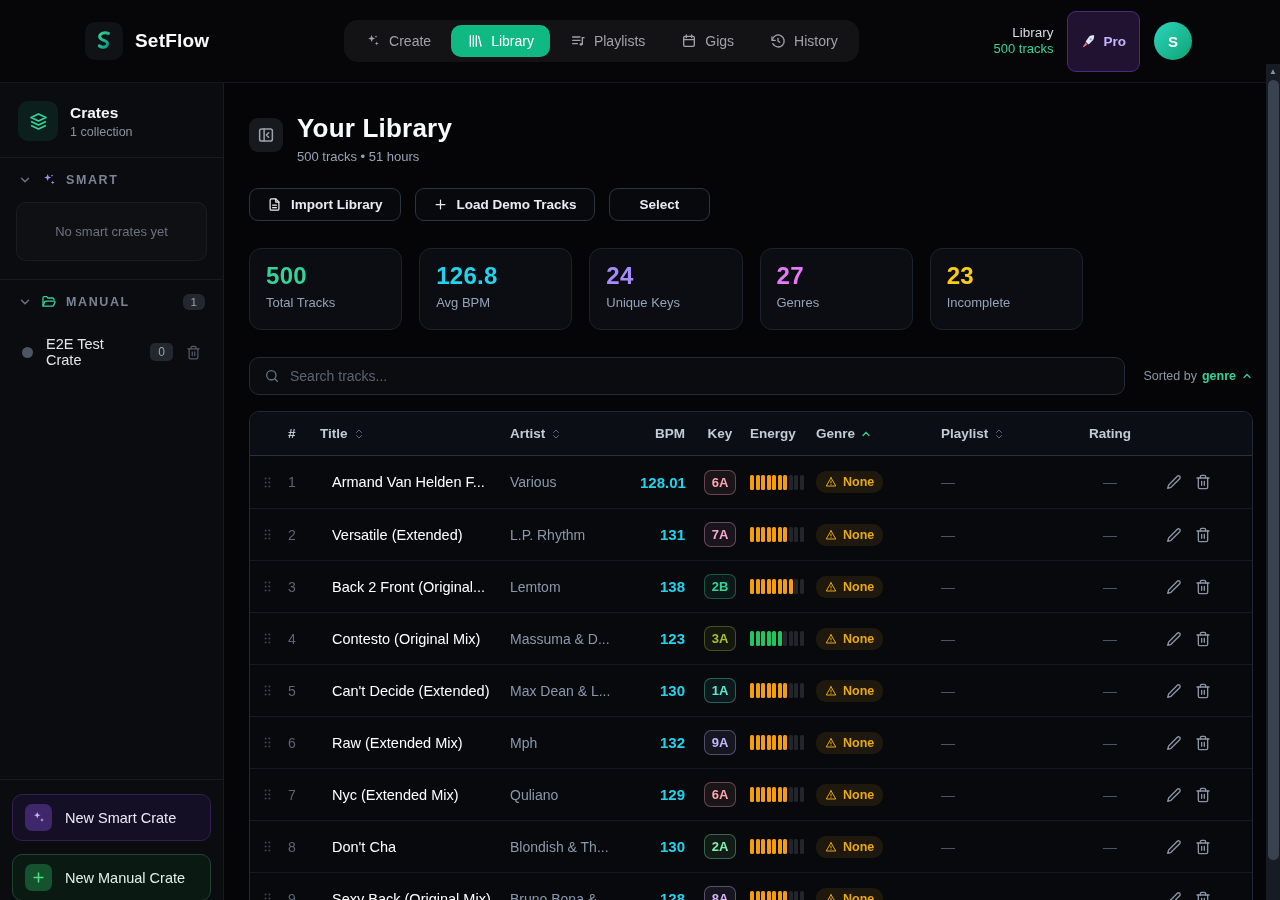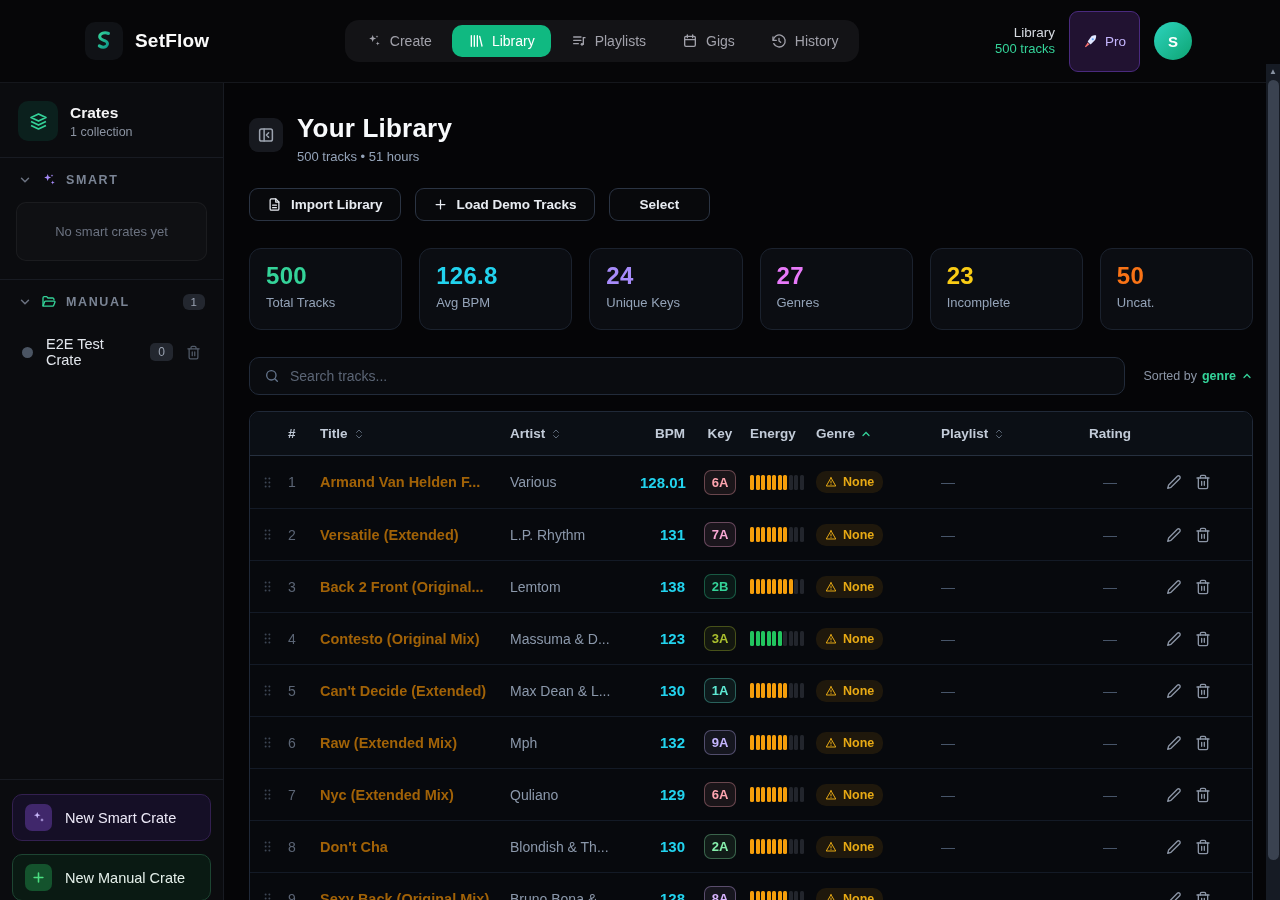--- a/index.html
+++ b/index.html
@@ -16,21 +16,21 @@
   .brand-name { font-size:19px; font-weight:700; color:#fafafa; letter-spacing:.2px; }
   .nav { margin:0 auto; background:#131316; border-radius:14px; padding:5px; display:flex; gap:4px; }
   .nav-item { display:flex; align-items:center; gap:8px; padding:8px 16px; border-radius:10px;
     color:#a1a1aa; font-size:14px; font-weight:500; cursor:pointer; white-space:nowrap; }
   .nav-item.active { background:#10b981; color:#ffffff; }
   .top-right { display:flex; align-items:center; gap:14px; }
   .context { text-align:right; line-height:1.3; }
   .context .t1 { font-size:13.5px; color:#d6dae1; }
   .context .t2 { font-size:13px; color:#34d399; }
   .pro-badge { display:flex; align-items:center; gap:7px; padding:22px 13px; border-radius:9px;
-    background:#211231; border:1px solid #4a2a7e; color:#c4b5fd; font-size:13.5px; font-weight:400; cursor:pointer; }
+    background:#211231; border:1px solid #4a2a7e; color:#c4b5fd; font-size:13.5px; font-weight:700; cursor:pointer; }
   .avatar { width:38px; height:38px; border-radius:50%; background:linear-gradient(135deg,#2dd4bf,#0ea472);
     display:flex; align-items:center; justify-content:center; color:#fff; font-size:15px; font-weight:700; cursor:pointer; }
 
   
   .shell { display:flex; height:836px; }
 
   
   .sidebar { width:224px; background:#0b0c0f; border-right:1px solid #181b22;
     display:flex; flex-direction:column; padding-top:14px; }
   .crates-head { padding:4px 18px 16px; display:flex; align-items:center; gap:12px; }
@@ -94,21 +94,21 @@
   .thead { height:44px; background:#0b0f15; border-bottom:1px solid #26303f; color:#c2cbd8;
     font-size:13.5px; font-weight:600; }
   .th { display:flex; align-items:center; gap:5px; cursor:pointer; }
   .th .sortg { color:#5c6878; }
   .th.right { justify-content:flex-end; padding-right:5px; }
   .th.center { justify-content:center; }
   .trow { height:52px; border-top:1px solid #131a26; background:#07090d; }
   .trow:first-child { border-top:none; }
   .grip { color:#3d4654; cursor:grab; justify-self:start; }
   .cell-num { color:#5b6575; font-size:14px; }
-  .cell-title { color:#a16207; font-size:14.5px; font-weight:700; white-space:nowrap; overflow:hidden; }
+  .cell-title { color:#ffffff; font-size:14.5px; font-weight:400; white-space:nowrap; overflow:hidden;margin-left:12px; }
   .cell-artist { color:#8b98ab; font-size:14px; white-space:nowrap; overflow:hidden; }
   .cell-bpm { color:#22d3ee; font-size:15px; font-weight:600; text-align:right; padding-right:5px; }
   .key-badge { justify-self:center; min-width:32px; text-align:center; padding:4px 7px; border-radius:7px;
     border:1px solid #555; font-size:13px; font-weight:700; background:rgba(255,255,255,.04); }
   .energy { display:flex; gap:1.5px; align-items:center; }
   .energy i { width:4px; height:15px; border-radius:1.5px; background:#22252c; display:block; }
   .genre-badge { justify-self:start; margin-left:6px; display:flex; align-items:center; gap:6px;
     padding:4px 9px; border-radius:10px; background:rgba(245,158,11,.1); color:#e7a914;
     font-size:12.5px; font-weight:600; }
   .cell-dash { color:#475569; font-size:14px; padding-left:6px; }
@@ -324,24 +324,20 @@
         <div class="stat-value" style="color: rgb(167, 139, 250);">24</div>
         <div class="stat-label">Unique Keys</div>
       </div>
       <div class="stat-card">
         <div class="stat-value" style="color: rgb(232, 121, 249);">27</div>
         <div class="stat-label">Genres</div>
       </div>
       <div class="stat-card">
         <div class="stat-value" style="color: rgb(250, 204, 21);">23</div>
         <div class="stat-label">Incomplete</div>
-      </div>
-      <div class="stat-card">
-        <div class="stat-value" style="color: rgb(249, 115, 22);">50</div>
-        <div class="stat-label">Uncat.</div>
       </div>
     </div>
 
     <div class="search-row">
       <div class="search-box">
         <svg width="16" height="16" viewBox="0 0 24 24" fill="none" stroke="currentColor" stroke-width="2" stroke-linecap="round">
             <circle cx="11" cy="11" r="7"></circle>
             <path d="m20 20-3.5-3.5"></path>
           </svg>
         <input type="text" placeholder="Search tracks..." style="">

